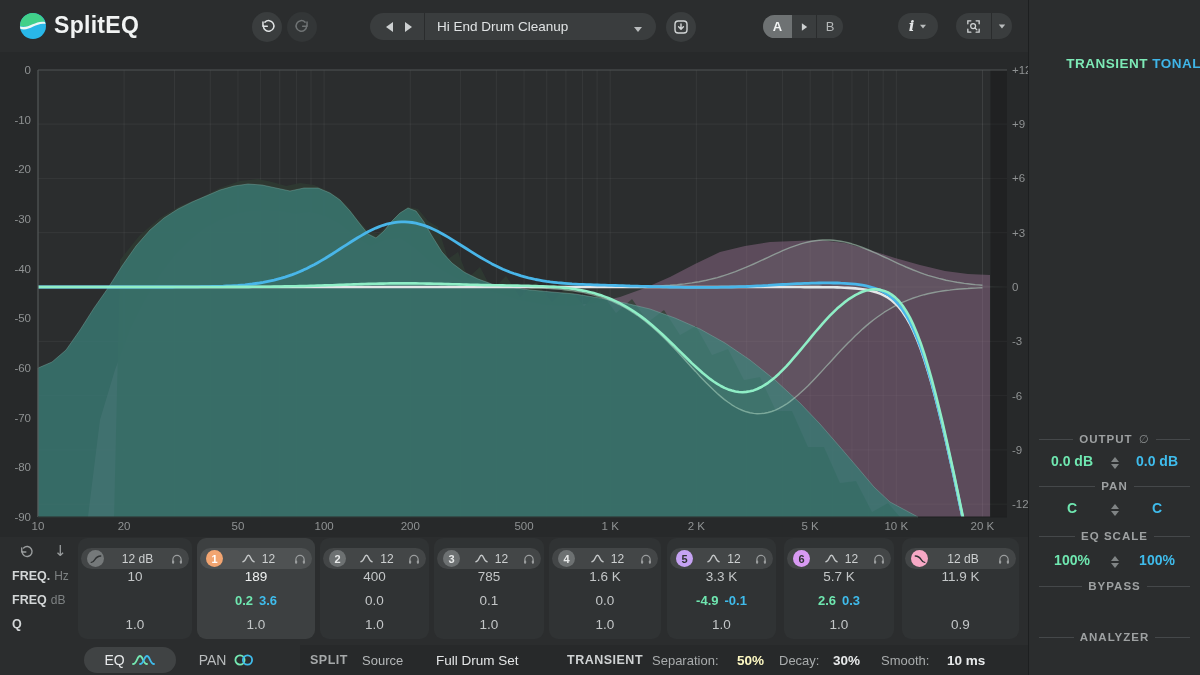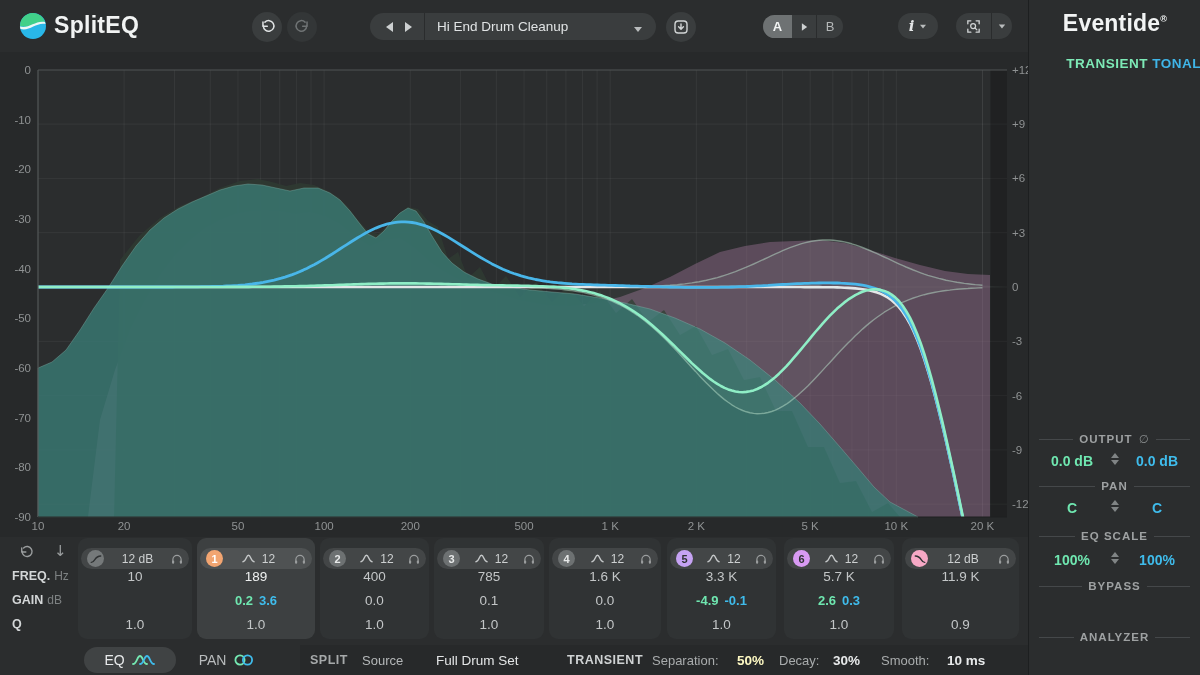--- a/index.html
+++ b/index.html
@@ -46,21 +46,21 @@
   .ftxt{position:absolute;top:0;height:30px;display:flex;align-items:center;font-size:13px;}
   .fpill{position:absolute;top:2px;height:26px;border-radius:13px;display:flex;align-items:center;
          justify-content:center;gap:7px;font-size:14px;}
   
   .sidebar{position:absolute;left:1028px;top:0;width:172px;height:675px;background:#2b2d2e;border-left:1px solid #1d1f20;box-sizing:border-box;}
   .ev-logo{position:absolute;left:0;width:172px;top:10px;text-align:center;font-size:23px;font-weight:bold;color:#f2f4f4;letter-spacing:.2px;}
   .streams{position:absolute;left:0;top:56px;width:172px;text-align:right;font-size:13.5px;font-weight:bold;letter-spacing:.5px;}
   .sec-label{position:absolute;left:10px;right:10px;display:flex;align-items:center;gap:6px;
              font-size:11.5px;font-weight:bold;letter-spacing:1px;color:#9ea1a2;justify-content:center;}
   .sec-label:before,.sec-label:after{content:"";flex:1;height:1px;background:#45484a;}
-  .valrow{position:absolute;left:14px;right:14px;display:flex;align-items:flex-start;justify-content:space-between;
+  .valrow{position:absolute;left:14px;right:14px;display:flex;align-items:flex-end;justify-content:space-between;
           font-size:14px;font-weight:bold;}
   .valrow .lv{color:#6fe7b0;width:58px;text-align:center;}
   .valrow .rv{color:#3fbcec;width:58px;text-align:center;}
   .stepper{display:flex;flex-direction:column;gap:2px;align-items:center;}
   .stepper .tu{width:0;height:0;border-left:4px solid transparent;border-right:4px solid transparent;border-bottom:5px solid #808485;}
   .stepper .td{width:0;height:0;border-left:4px solid transparent;border-right:4px solid transparent;border-top:5px solid #808485;}
 </style>
 </head>
 <body>
 
@@ -265,21 +265,21 @@
   </div>
 
   <div class="bandstrip">
     <div class="abs" style="left:18px;top:6px;color:#9a9d9e">
       <svg class="ic" width="16" height="16">
           <use href="#sym-undo"></use>
         </svg>
     </div>
     <div class="abs" style="left:54px;top:5px;color:#9a9d9e;font-size:15px;font-family:'DejaVu Sans',sans-serif">↓</div>
     <div class="rowlab" style="left:12px;top:32px"><span>FREQ.</span><span class="rowunit">Hz</span></div>
-    <div class="rowlab" style="left:12px;top:56px"><span>GAIN</span><span class="rowunit">dB</span></div>
+    <div class="rowlab" style="left:12px;top:56px"><span>FREQ</span><span class="rowunit">dB</span></div>
     <div class="rowlab" style="left:12px;top:80px"><span>Q</span></div>
     <div id="bands">
         <div class="band-card" style="left: 78px; width: 114px;">
           <div class="bc-pill">
             <span class="badge" style="background:#75797a">
               <svg class="ic" width="12" height="12" style="color:#2e3132">
                 <use href="#sym-hpf"></use>
               </svg>
             </span>
             <span class="bc-mid">
@@ -462,23 +462,20 @@
     <div class="ftxt" style="left:652px;color:#a9acad">Separation:</div>
     <div class="ftxt" style="left:737px;font-size:13.5px;font-weight:bold;color:#fef9c3">50%</div>
     <div class="ftxt" style="left:779px;color:#a9acad">Decay:</div>
     <div class="ftxt" style="left:833px;font-size:13.5px;font-weight:bold;color:#e8eaeb">30%</div>
     <div class="ftxt" style="left:881px;color:#a9acad">Smooth:</div>
     <div class="ftxt" style="left:947px;font-size:13.5px;font-weight:bold;color:#e8eaeb">10 ms</div>
 
   </div>
 
   <div class="sidebar">
-    <div class="ev-logo">
-      <span>Eventide</span><sup style="font-size:9px">®</sup>
-    </div>
     <div class="streams">
       <span style="color:#7de9b6">TRANSIENT</span>
       <span> </span>
       <span style="color:#3fb5e8">TONAL</span>
     </div>
     <div id="meters"></div>
 
     <div class="sec-label" style="top:432px">
       <span>OUTPUT</span>
       <span style="font-weight:normal;color:#85898a">∅</span>

